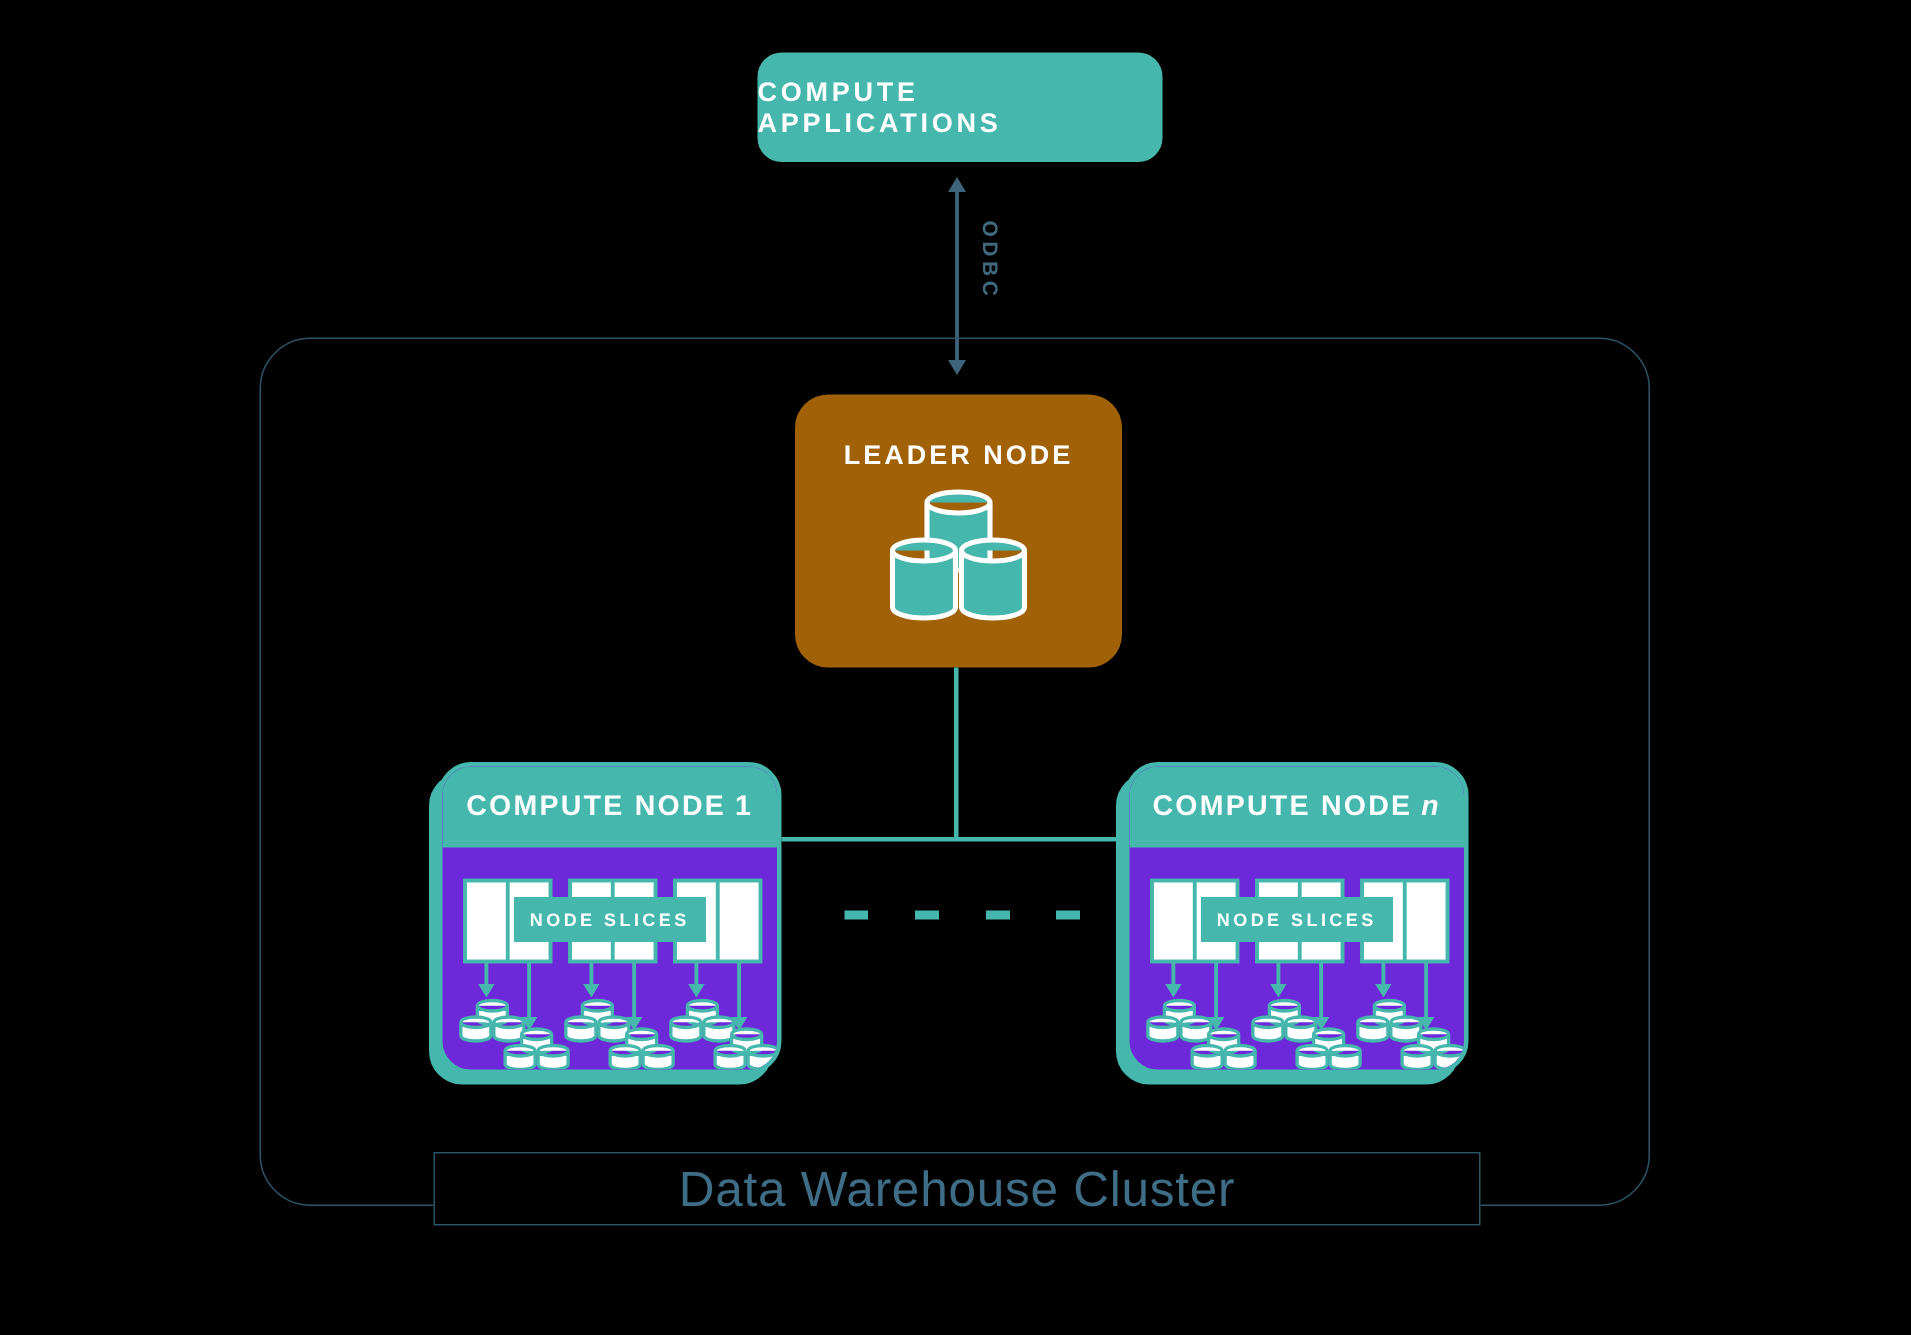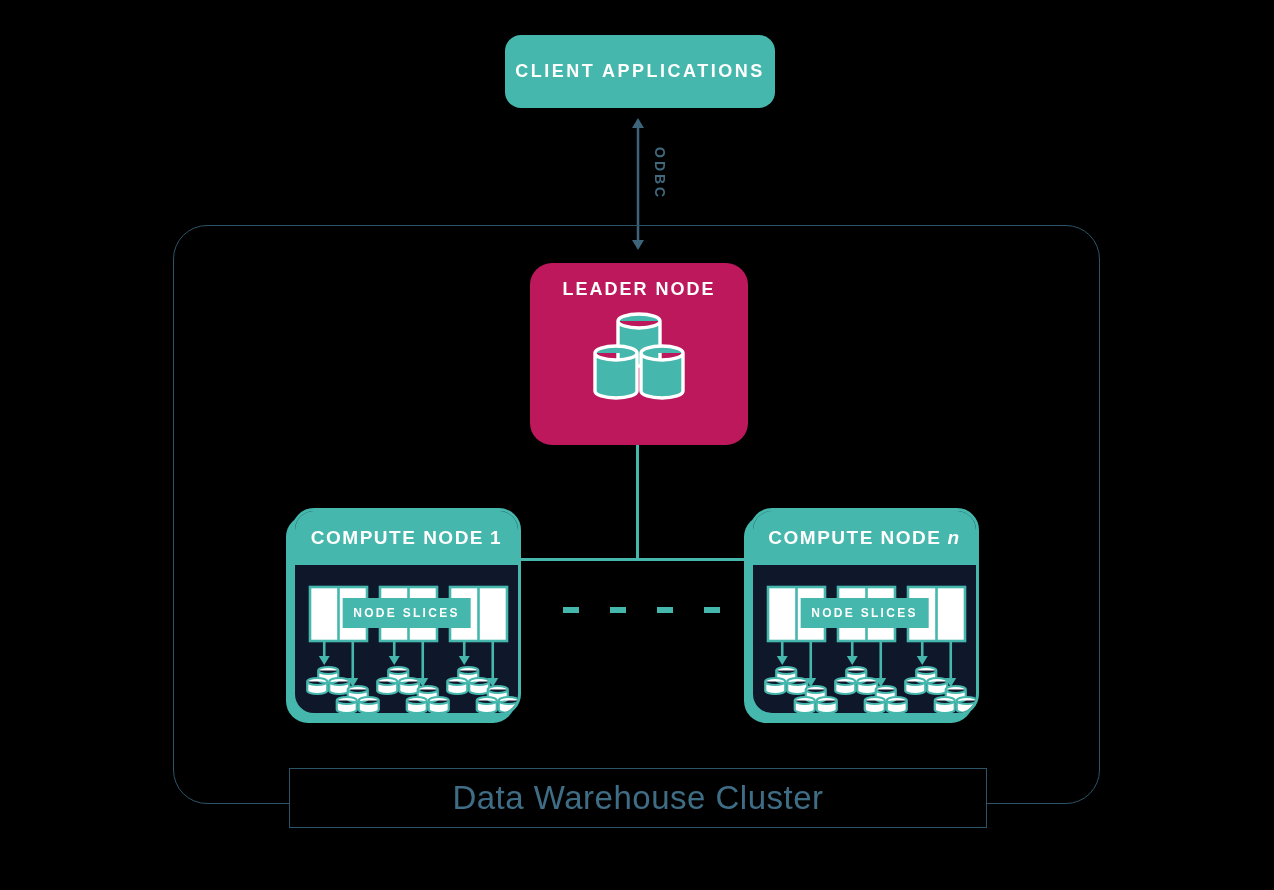--- a/index.html
+++ b/index.html
@@ -22,71 +22,71 @@
     color:#40697e;font-size:14px;font-weight:600;letter-spacing:3px;
   }
   
   .cluster-border{
     position:absolute;left:173px;top:225px;width:925px;height:577px;
     border:1.5px solid #2c5468;border-radius:34px;
   }
   
   .leader-node{
     position:absolute;left:530px;top:263px;width:218px;height:182px;
-    background:#be185d;border-radius:22px;box-sizing:border-box;
-    display:flex;flex-direction:column;align-items:center;padding-top:16px;
+    background:#a16207;border-radius:22px;box-sizing:border-box;
+    display:flex;flex-direction:column;align-items:center;padding-top:30px;
   }
   .leader-label{color:#fff;font-weight:700;font-size:18px;letter-spacing:2px;}
   .leader-icon{margin-top:12px;}
   
   .v-line{position:absolute;left:636px;top:445px;width:3px;height:114px;background:#45b7ad;}
   .h-line{position:absolute;left:521px;top:558px;width:229px;height:3px;background:#45b7ad;}
   .dashes{
     position:absolute;left:563px;top:607px;width:158px;height:6px;
     background:repeating-linear-gradient(90deg,#45b7ad 0 16px,transparent 16px 47px);
   }
   
   .compute-node{position:absolute;top:508px;width:229px;height:208px;}
   .compute-node.n1{left:292px;}
   .compute-node.nn{left:750px;}
   .node-shadow{
     position:absolute;left:-6px;top:7px;width:229px;height:208px;
     background:#45b7ad;border-radius:22px;
   }
   .node-card{
-    position:absolute;inset:0;background:#0f172a;border:3px solid #45b7ad;
+    position:absolute;inset:0;background:#6d28d9;border:3px solid #45b7ad;
     border-radius:22px;box-sizing:border-box;overflow:hidden;
   }
   .node-header{
     height:54px;background:#45b7ad;display:flex;align-items:center;justify-content:center;
     color:#fff;font-size:19px;font-weight:700;letter-spacing:1.5px;
   }
   .node-header .sfx{margin-left:6px;}
   .node-body{position:relative;height:148px;}
   .slices-svg{position:absolute;left:0;top:0;}
   .slice-badge{
     position:absolute;top:33px;left:50%;transform:translateX(-50%);
     background:#45b7ad;color:#fff;font-size:12px;font-weight:700;
     letter-spacing:2.3px;padding:8px 11px;white-space:nowrap;z-index:2;
   }
   
   .dwc-box{
-    position:absolute;left:289px;top:768px;width:698px;height:60px;background:#000;
+    position:absolute;left:289px;top:768px;width:698px;height:49px;background:#000;
     border:1.5px solid #2c5468;box-sizing:border-box;
     display:flex;align-items:center;justify-content:center;
   }
   .dwc-box span{color:#3f6d86;font-size:33px;letter-spacing:0.5px;font-weight:400;}
 </style>
 </head>
 <body>
 
 <div class="stage">
 
   <div class="client-box">
-    <span>CLIENT APPLICATIONS</span>
+    <span>COMPUTE APPLICATIONS</span>
   </div>
 
   <svg class="odbc-arrow" width="16" height="134" viewBox="0 0 16 134">
     <line x1="8" y1="8" x2="8" y2="126" stroke="#3d647a" stroke-width="2.5"></line>
     <polygon points="8,1 2,11 14,11" fill="#3d647a"></polygon>
     <polygon points="8,133 2,123 14,123" fill="#3d647a"></polygon>
   </svg>
   <div class="odbc-label">ODBC</div>
 
   <div class="cluster-border"></div>

